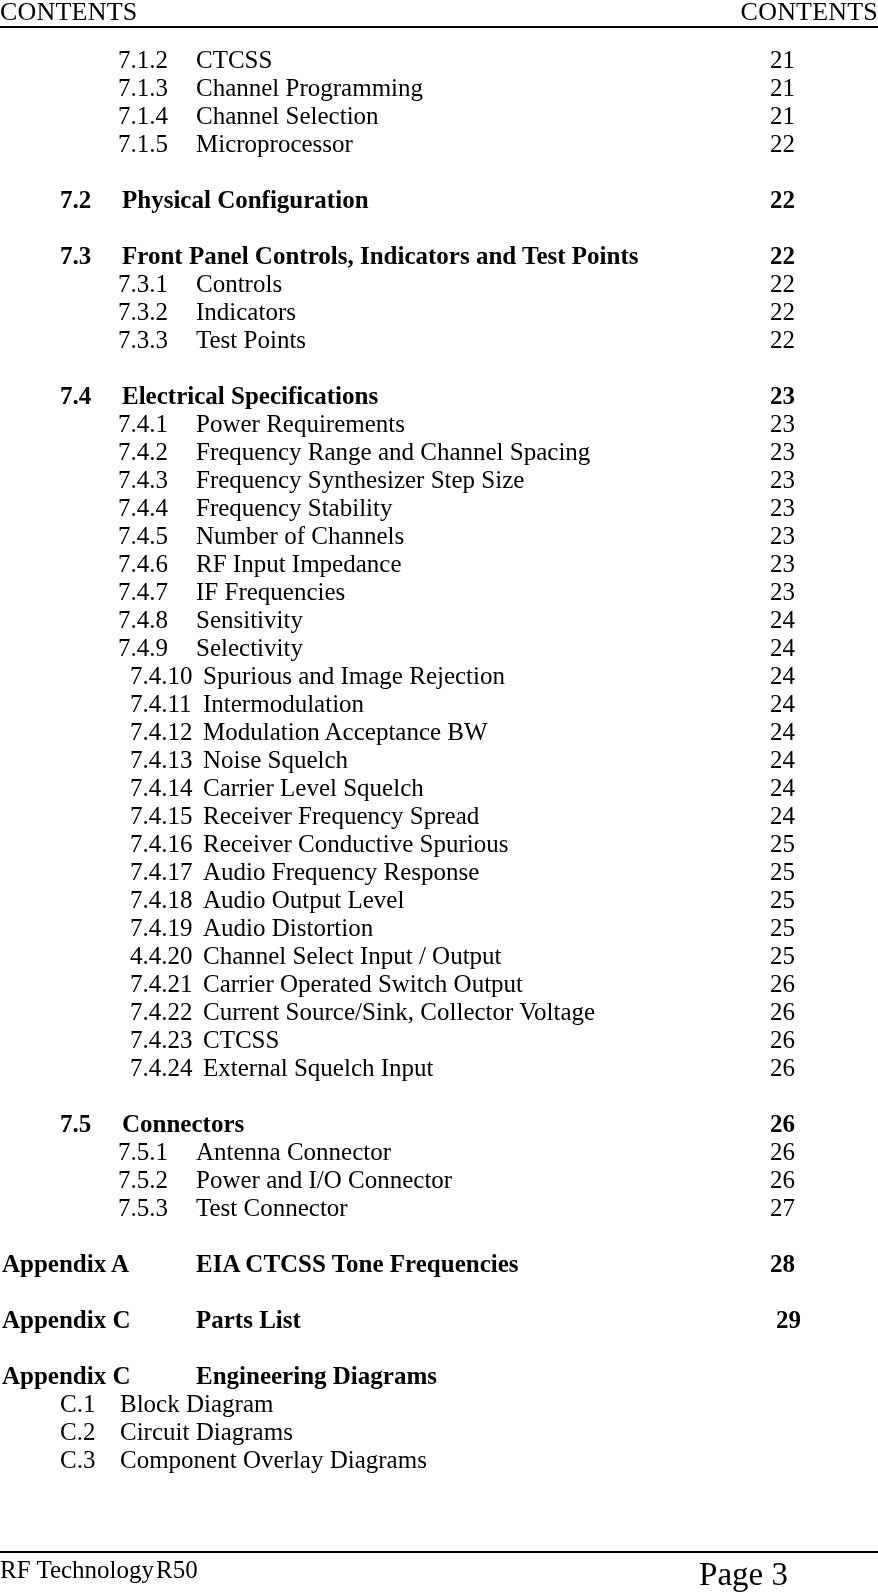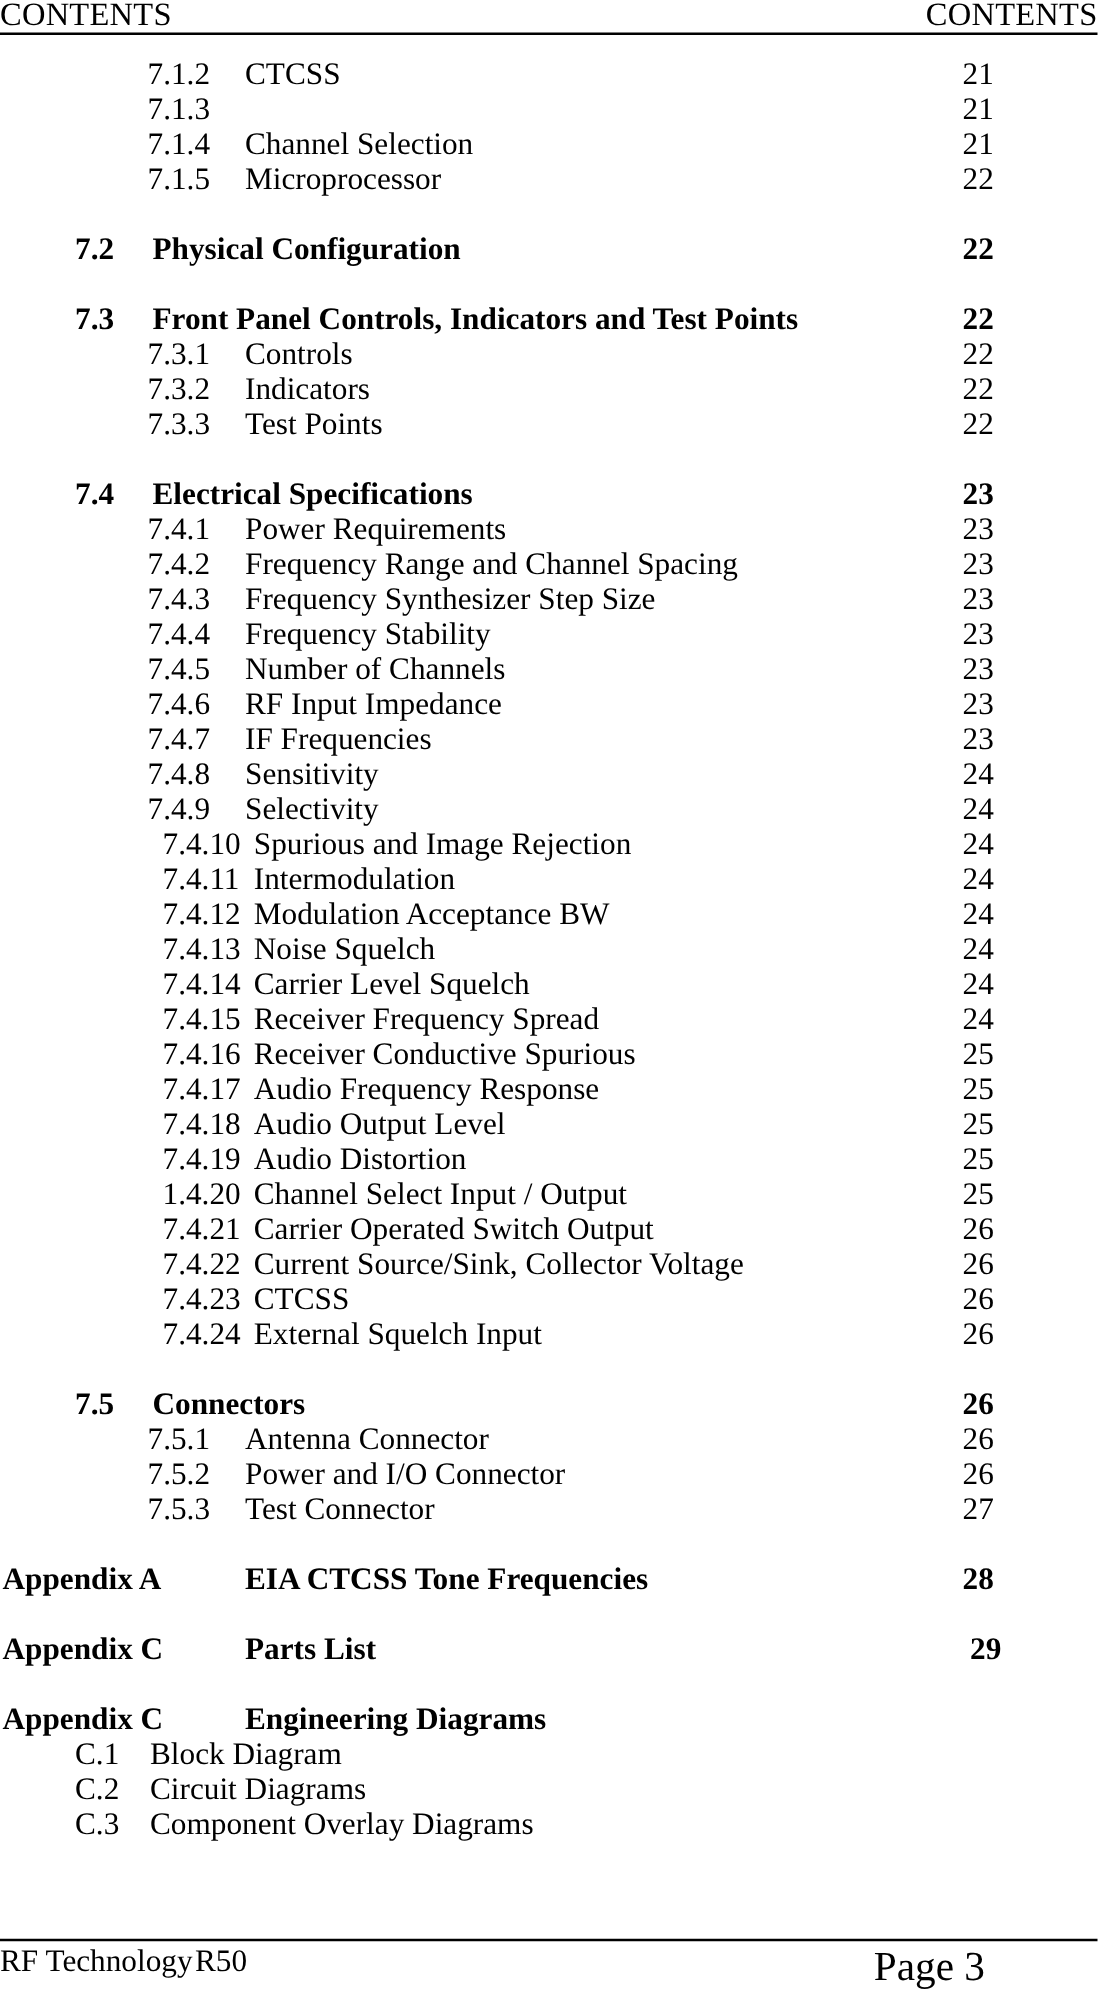--- a/index.html
+++ b/index.html
@@ -149,20 +149,21 @@
   <div class="rule rule-header"></div>
 
   <div class="toc" id="toc-list">
       <div class="toc-row lvl3">
         <span class="num">7.1.2</span>
         <span class="title">CTCSS</span>
         <span class="pageno">21</span>
       </div>
       <div class="toc-row lvl3">
         <span class="num">7.1.3</span>
+        <span class="title">Channel Programming</span>
         <span class="pageno">21</span>
       </div>
       <div class="toc-row lvl3">
         <span class="num">7.1.4</span>
         <span class="title">Channel Selection</span>
         <span class="pageno">21</span>
       </div>
       <div class="toc-row lvl3">
         <span class="num">7.1.5</span>
         <span class="title">Microprocessor</span>
@@ -290,21 +291,21 @@
         <span class="num">7.4.18</span>
         <span class="title">Audio Output Level</span>
         <span class="pageno">25</span>
       </div>
       <div class="toc-row lvl3wide">
         <span class="num">7.4.19</span>
         <span class="title">Audio Distortion</span>
         <span class="pageno">25</span>
       </div>
       <div class="toc-row lvl3wide">
-        <span class="num">1.4.20</span>
+        <span class="num">4.4.20</span>
         <span class="title">Channel Select Input / Output</span>
         <span class="pageno">25</span>
       </div>
       <div class="toc-row lvl3wide">
         <span class="num">7.4.21</span>
         <span class="title">Carrier Operated Switch Output</span>
         <span class="pageno">26</span>
       </div>
       <div class="toc-row lvl3wide">
         <span class="num">7.4.22</span>

